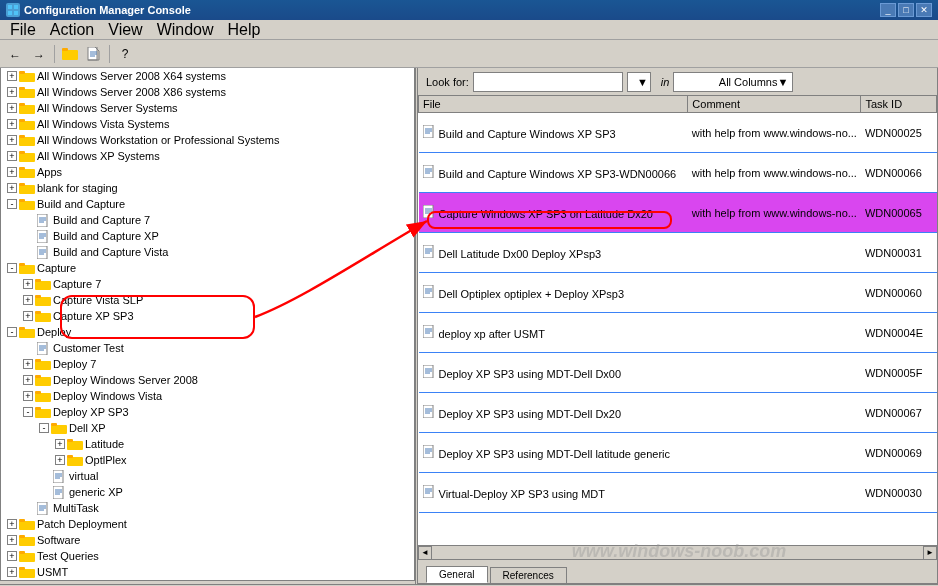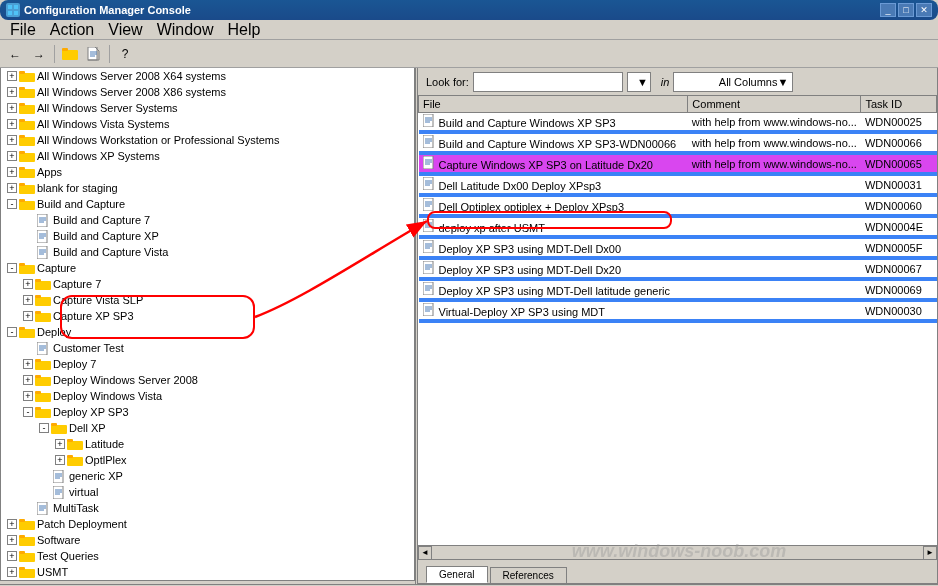--- a/index.html
+++ b/index.html
@@ -14,21 +14,20 @@
 
     
     .title-bar {
       background: linear-gradient(to bottom, #1a5694, #1a4a8a);
       color: white;
       height: 20px;
       display: flex;
       align-items: center;
       padding: 0 6px;
       gap: 4px;
-      border-radius: 8px;
     }
     .title-bar-icon {
       width: 14px;
       height: 14px;
       background: #4a9fd4;
       border-radius: 2px;
       display: flex;
       align-items: center;
       justify-content: center;
       font-size: 8px;
@@ -244,22 +243,22 @@
       padding: 2px 4px;
       text-align: left;
       font-size: 11px;
       font-weight: normal;
       white-space: nowrap;
     }
     tbody tr {
       cursor: pointer;
     }
     tbody td {
-      padding: 1px 4px;
-      border-bottom: 4px solid #3b82f6;
+      padding: 12px 4px;
+      border-bottom: 1px solid #3b82f6;
       font-size: 11px;
       white-space: nowrap;
       overflow: hidden;
       text-overflow: ellipsis;
       max-width: 200px;
     }
 
     
     .h-scroll {
       height: 14px;
@@ -696,34 +695,34 @@
             <span style="display:inline-block; width:36px;"></span>
             <span style="width:14px; display:inline-block;"></span>
             <span class="tree-icon">
               <svg width="13" height="13" viewBox="0 0 13 13">
                 <rect x="0" y="0" width="10" height="13" fill="white" stroke="#808080" stroke-width="1"></rect>
                 <line x1="2" y1="4" x2="9" y2="4" stroke="#4a7ab5" stroke-width="1"></line>
                 <line x1="2" y1="6" x2="9" y2="6" stroke="#4a7ab5" stroke-width="1"></line>
                 <line x1="2" y1="8" x2="7" y2="8" stroke="#4a7ab5" stroke-width="1"></line>
               </svg>
             </span>
-            <span>generic XP</span>
+            <span>virtual</span>
           </div>
           <div class="tree-item">
             <span style="display:inline-block; width:36px;"></span>
             <span style="width:14px; display:inline-block;"></span>
             <span class="tree-icon">
               <svg width="13" height="13" viewBox="0 0 13 13">
                 <rect x="0" y="0" width="10" height="13" fill="white" stroke="#808080" stroke-width="1"></rect>
                 <line x1="2" y1="4" x2="9" y2="4" stroke="#4a7ab5" stroke-width="1"></line>
                 <line x1="2" y1="6" x2="9" y2="6" stroke="#4a7ab5" stroke-width="1"></line>
                 <line x1="2" y1="8" x2="7" y2="8" stroke="#4a7ab5" stroke-width="1"></line>
               </svg>
             </span>
-            <span>virtual</span>
+            <span>generic XP</span>
           </div>
           <div class="tree-item">
             <span style="display:inline-block; width:20px;"></span>
             <span style="width:14px; display:inline-block;"></span>
             <span class="tree-icon">
               <svg width="13" height="13" viewBox="0 0 13 13">
                 <rect x="0" y="0" width="10" height="13" fill="white" stroke="#808080" stroke-width="1"></rect>
                 <line x1="2" y1="4" x2="9" y2="4" stroke="#4a7ab5" stroke-width="1"></line>
                 <line x1="2" y1="6" x2="9" y2="6" stroke="#4a7ab5" stroke-width="1"></line>
                 <line x1="2" y1="8" x2="7" y2="8" stroke="#4a7ab5" stroke-width="1"></line>

